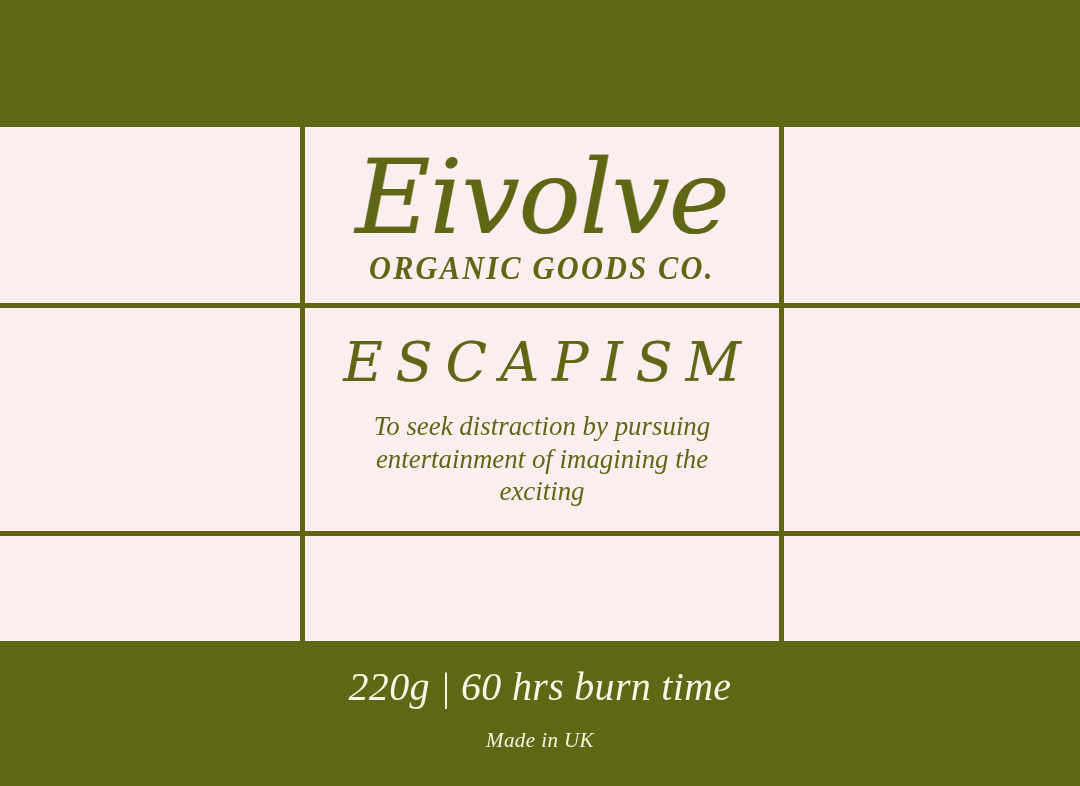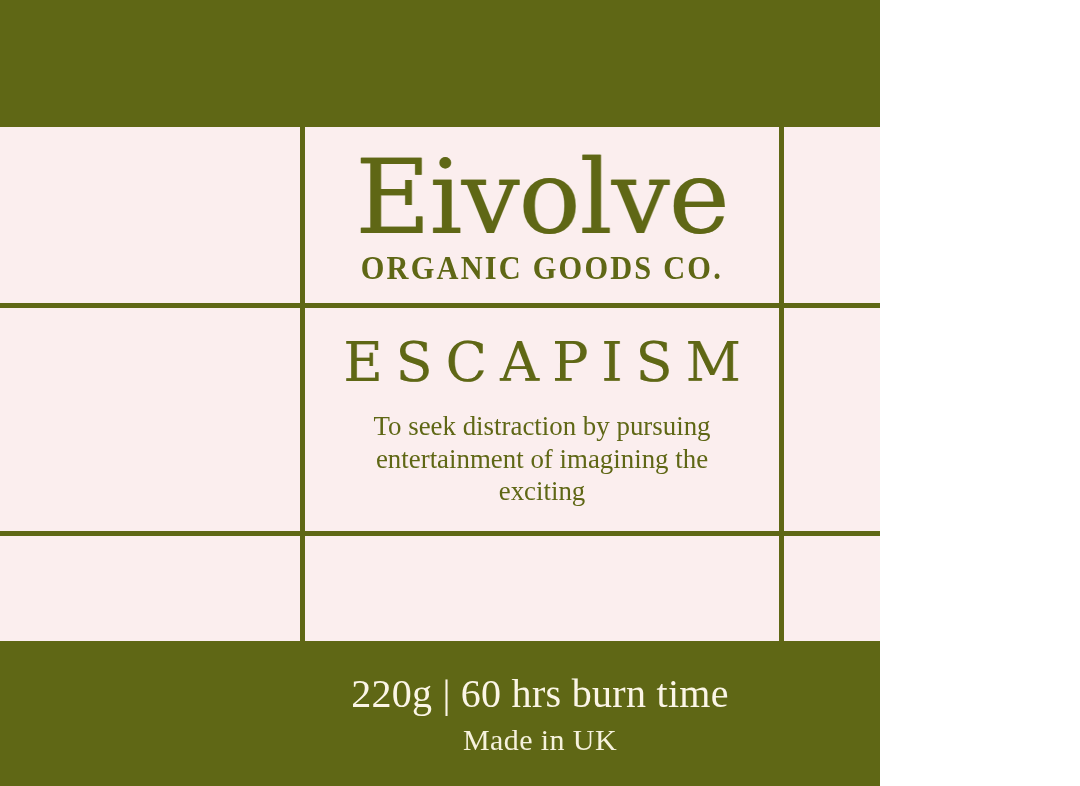--- a/index.html
+++ b/index.html
@@ -4,25 +4,26 @@
 <title>Eivolve Candle Label</title>
 <style>
   html, body {
     margin: 0;
     padding: 0;
     background: #ffffff;
   }
 
   .label-canvas {
     position: relative;
-    width: 880px;
+    width: 1080px;
     height: 786px;
     background: #fbeeee;
     overflow: hidden;
     font-family: "Liberation Serif", "DejaVu Serif", serif;
+    font-style: italic;
     -webkit-font-smoothing: antialiased;
   }
 
   
   .band-top {
     position: absolute;
     left: 0;
     top: 0;
     width: 1080px;
     height: 127px;
@@ -173,25 +174,25 @@
     margin: 0 0 6px 0;
   }
 
   .footer-spec .sep {
     padding: 0 10px;
     font-weight: 300;
   }
 
   .footer-origin {
     font-family: "Liberation Serif", "DejaVu Serif", serif;
-    font-size: 30px;
+    font-size: 21px;
     font-weight: 400;
     color: #f6f2dd;
     letter-spacing: 0.4px;
-    margin: 0;
+    margin: 12px;
   }
 </style>
 </head>
 <body>
 
 <div class="label-canvas">
 
   <div class="band-top"></div>
   <div class="band-bottom"></div>
 

